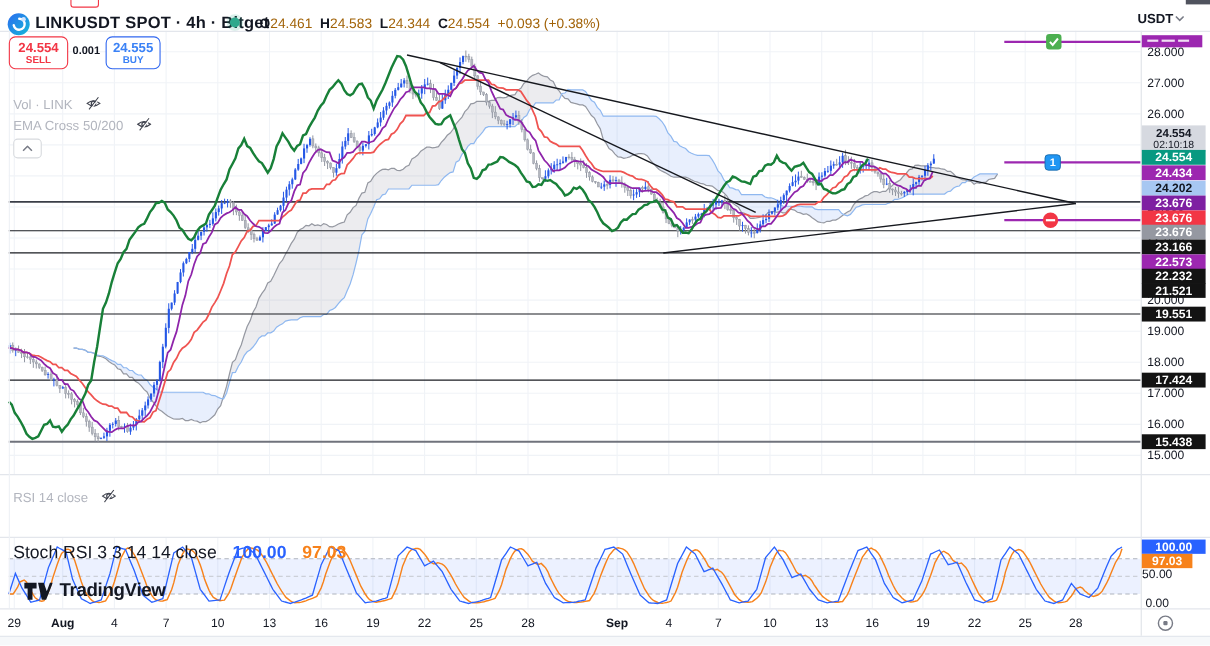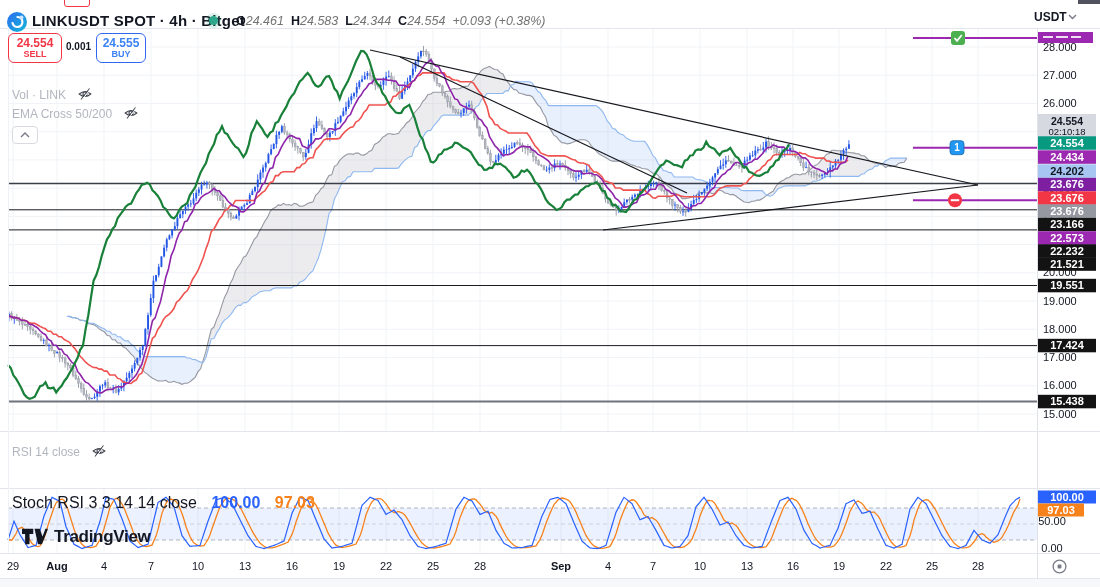--- a/index.html
+++ b/index.html
@@ -3,35 +3,35 @@
 <meta charset="utf-8">
 <style>
   html,body{margin:0;padding:0;background:#fff;}
   #app{position:relative;width:1100px;height:587px;background:#fff;overflow:hidden;
        font-family:"Liberation Sans",sans-serif;color:#131722;}
   svg text{font-family:"Liberation Sans",sans-serif;}
   .ov{position:absolute;white-space:nowrap;}
   .title{font-size:15px;font-weight:700;letter-spacing:.2px;}
   .ohlc{font-size:12.5px;}
   .ohlc .k{color:#131722;font-weight:600;}
-  .ohlc .v{color:#737373;margin-right:7px;font-style:italic;}
+  .ohlc .v{color:#a16207;margin-right:7px;}
   .tradebox{position:absolute;width:52px;height:28px;border-radius:6px;text-align:center;
             background:#fff;cursor:pointer;}
   .tradebox .p{font-size:12px;font-weight:700;margin-top:2px;}
   .tradebox .l{font-size:9px;font-weight:600;margin-top:-1px;}
   .sell{border:1.5px solid #f23645;color:#f23645;}
   .buy{border:1.5px solid #3067f0;color:#3b82f6;}
   .spread{font-size:10px;color:#131722;font-weight:bold;}
   .lg{font-size:12px;}
   .muted{color:#b2b5be;}
   .iv{font-size:12px;font-weight:600;margin-right:9px;}
   .chip{position:absolute;border:1px solid #d7dade;border-radius:4px;background:#fff;
         display:flex;align-items:center;justify-content:center;cursor:pointer;}
   .usdt{font-size:12px;font-weight:600;color:#131722;display:flex;align-items:center;gap:1px;cursor:pointer;}
-  .tvlogo{display:flex;align-items:flex-start;gap:6px;}
+  .tvlogo{display:flex;align-items:center;gap:6px;}
   .tvlogo .t{font-size:17px;font-weight:700;color:#131722;letter-spacing:-.3px;}
   .stochleg{font-size:16px;}
   .stochleg .kv{font-weight:600;margin-left:10px;}
 </style>
 </head>
 <body>
 
 <div id="app">
 
   

